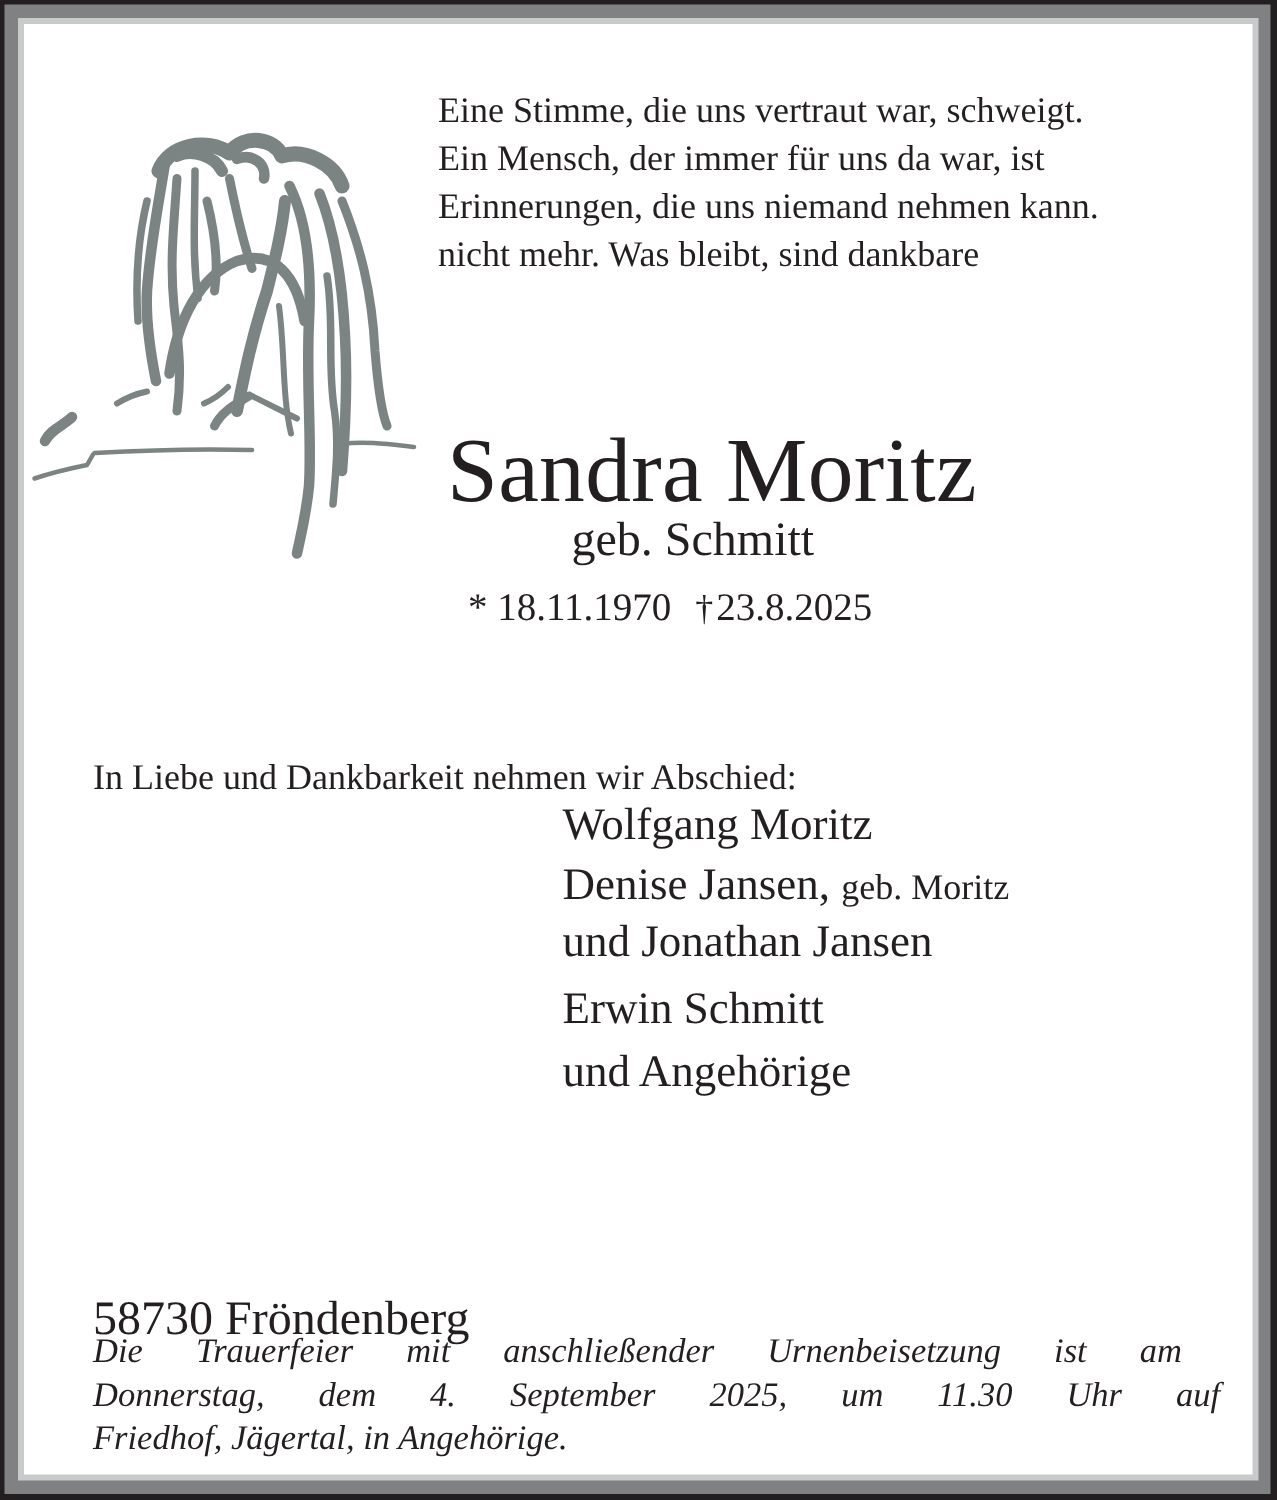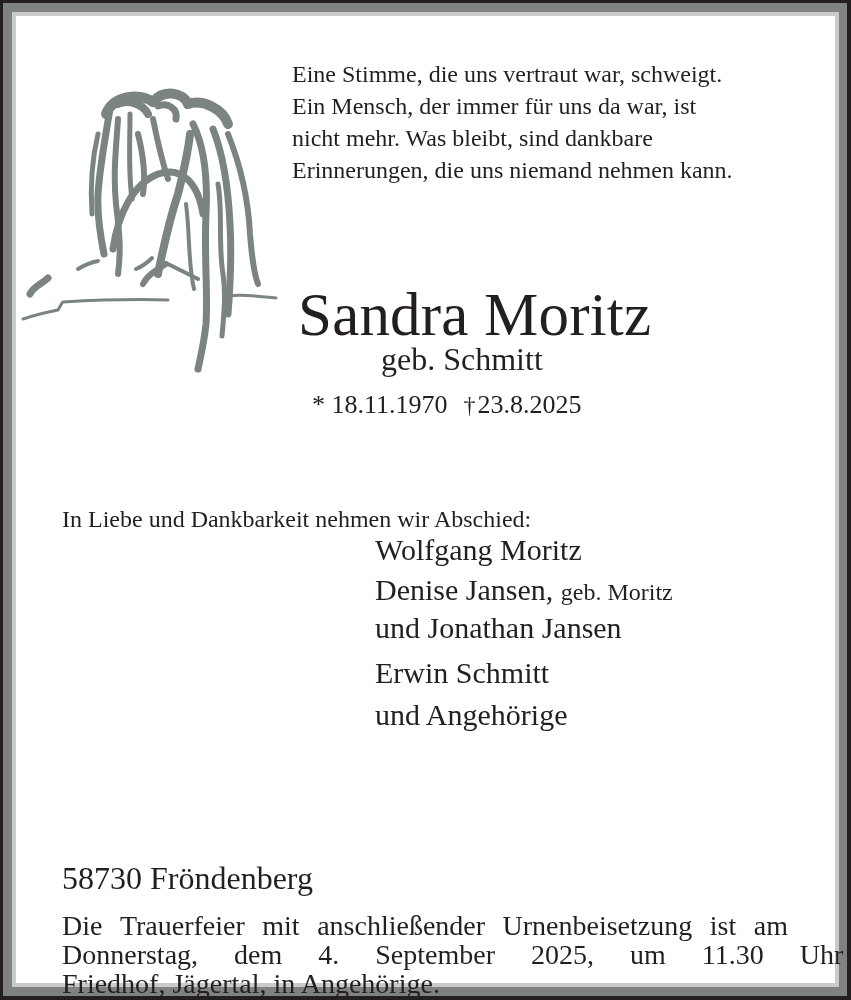--- a/index.html
+++ b/index.html
@@ -46,22 +46,22 @@
   }
   .mourners {
     position: absolute; left: 359px; top: 0;
   }
   .mourner { position: absolute; left: 0; white-space: nowrap; font-size: 30px; line-height: 36px; }
   .mourner .small { font-size: 24px; font-family: Liberation Serif, serif; }
   .place {
     left: 46px; top: 811px; font-size: 32px; line-height: 30px;
   }
   .notice {
-    position: absolute; left: 46px; top: 895px; width: 726px;
-    font-size: 28px; line-height: 29px; text-align: justify;
+    position: absolute; left: 46px; top: 870px; width: 726px;
+    font-size: 23px; line-height: 29px; text-align: justify; font-style: italic;
   }
   .notice .line { display: block; text-align: justify; text-align-last: justify; white-space: nowrap; }
   .notice .line.last { text-align-last: left; }
   .notice .line span { }
 </style>
 </head>
 <body>
 
 <div class="frame">
   <div class="frame-inner">
@@ -97,22 +97,22 @@
         <path d="M5 245 C20 240,30 238,40 236 L44 229" stroke-width="3"></path>
         <path d="M60 195 C68 190,75 188,80 187" stroke-width="4"></path>
 
         <path d="M12 220 C16 212,24 210,30 204" stroke-width="7"></path>
         <path d="M118 195 C125 192,130 188,134 184" stroke-width="4"></path>
       </svg>
 
       <div class="verse">
         <div>Eine Stimme, die uns vertraut war, schweigt.</div>
         <div>Ein Mensch, der immer für uns da war, ist</div>
+        <div>Erinnerungen, die uns niemand nehmen kann.</div>
         <div>nicht mehr. Was bleibt, sind dankbare</div>
-        <div>Erinnerungen, die uns niemand nehmen kann.</div>
       </div>
 
       <div class="abs name">Sandra Moritz</div>
       <div class="abs maiden">geb. Schmitt</div>
       <div class="abs dates">
         <span>*</span>
         <span>18.11.1970</span><span class="cross">†</span><span>23.8.2025</span>
       </div>
 
       <div class="abs farewell">In Liebe und Dankbarkeit nehmen wir Abschied:</div>

